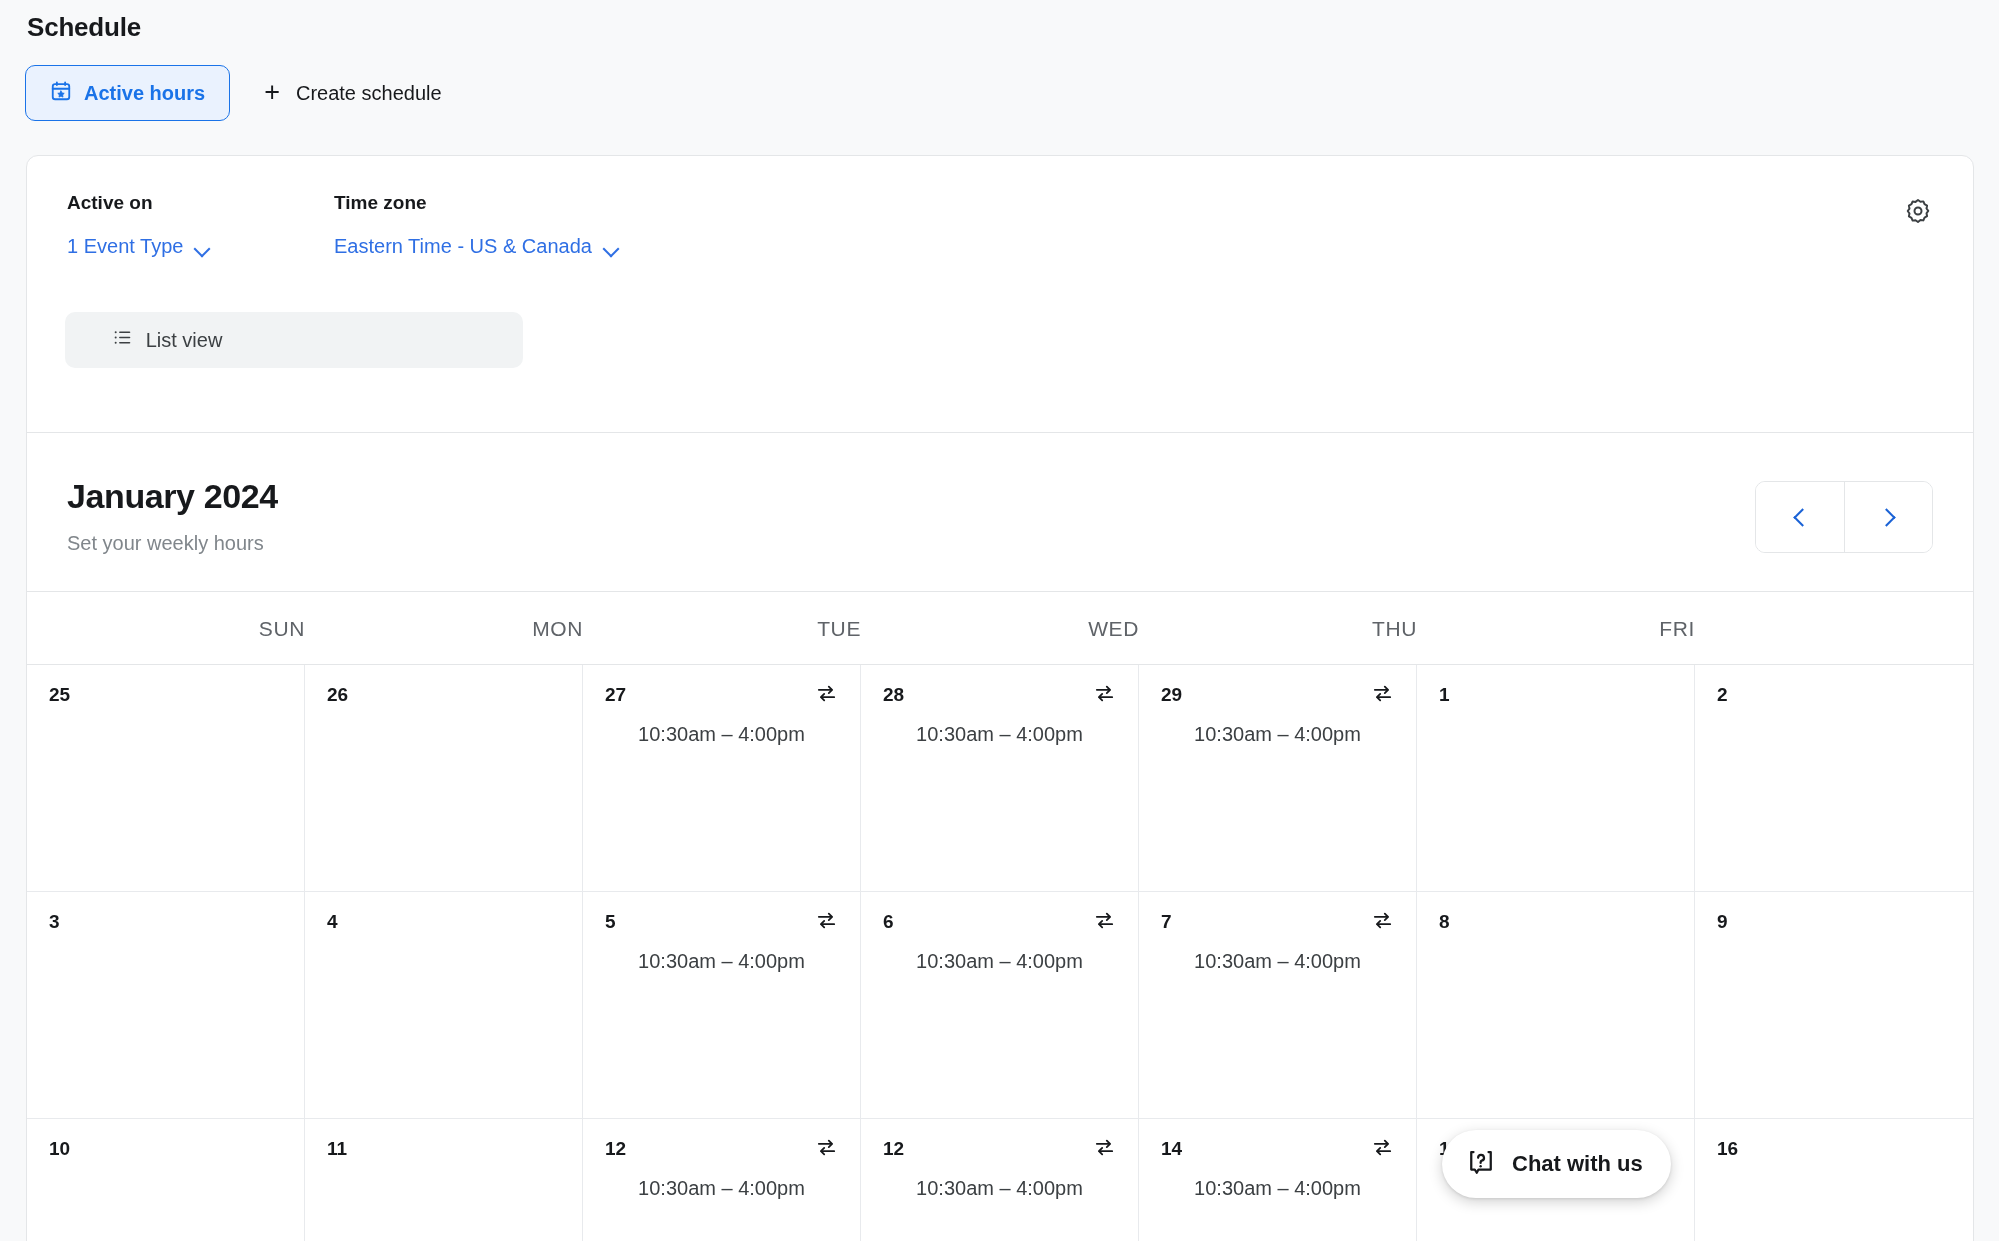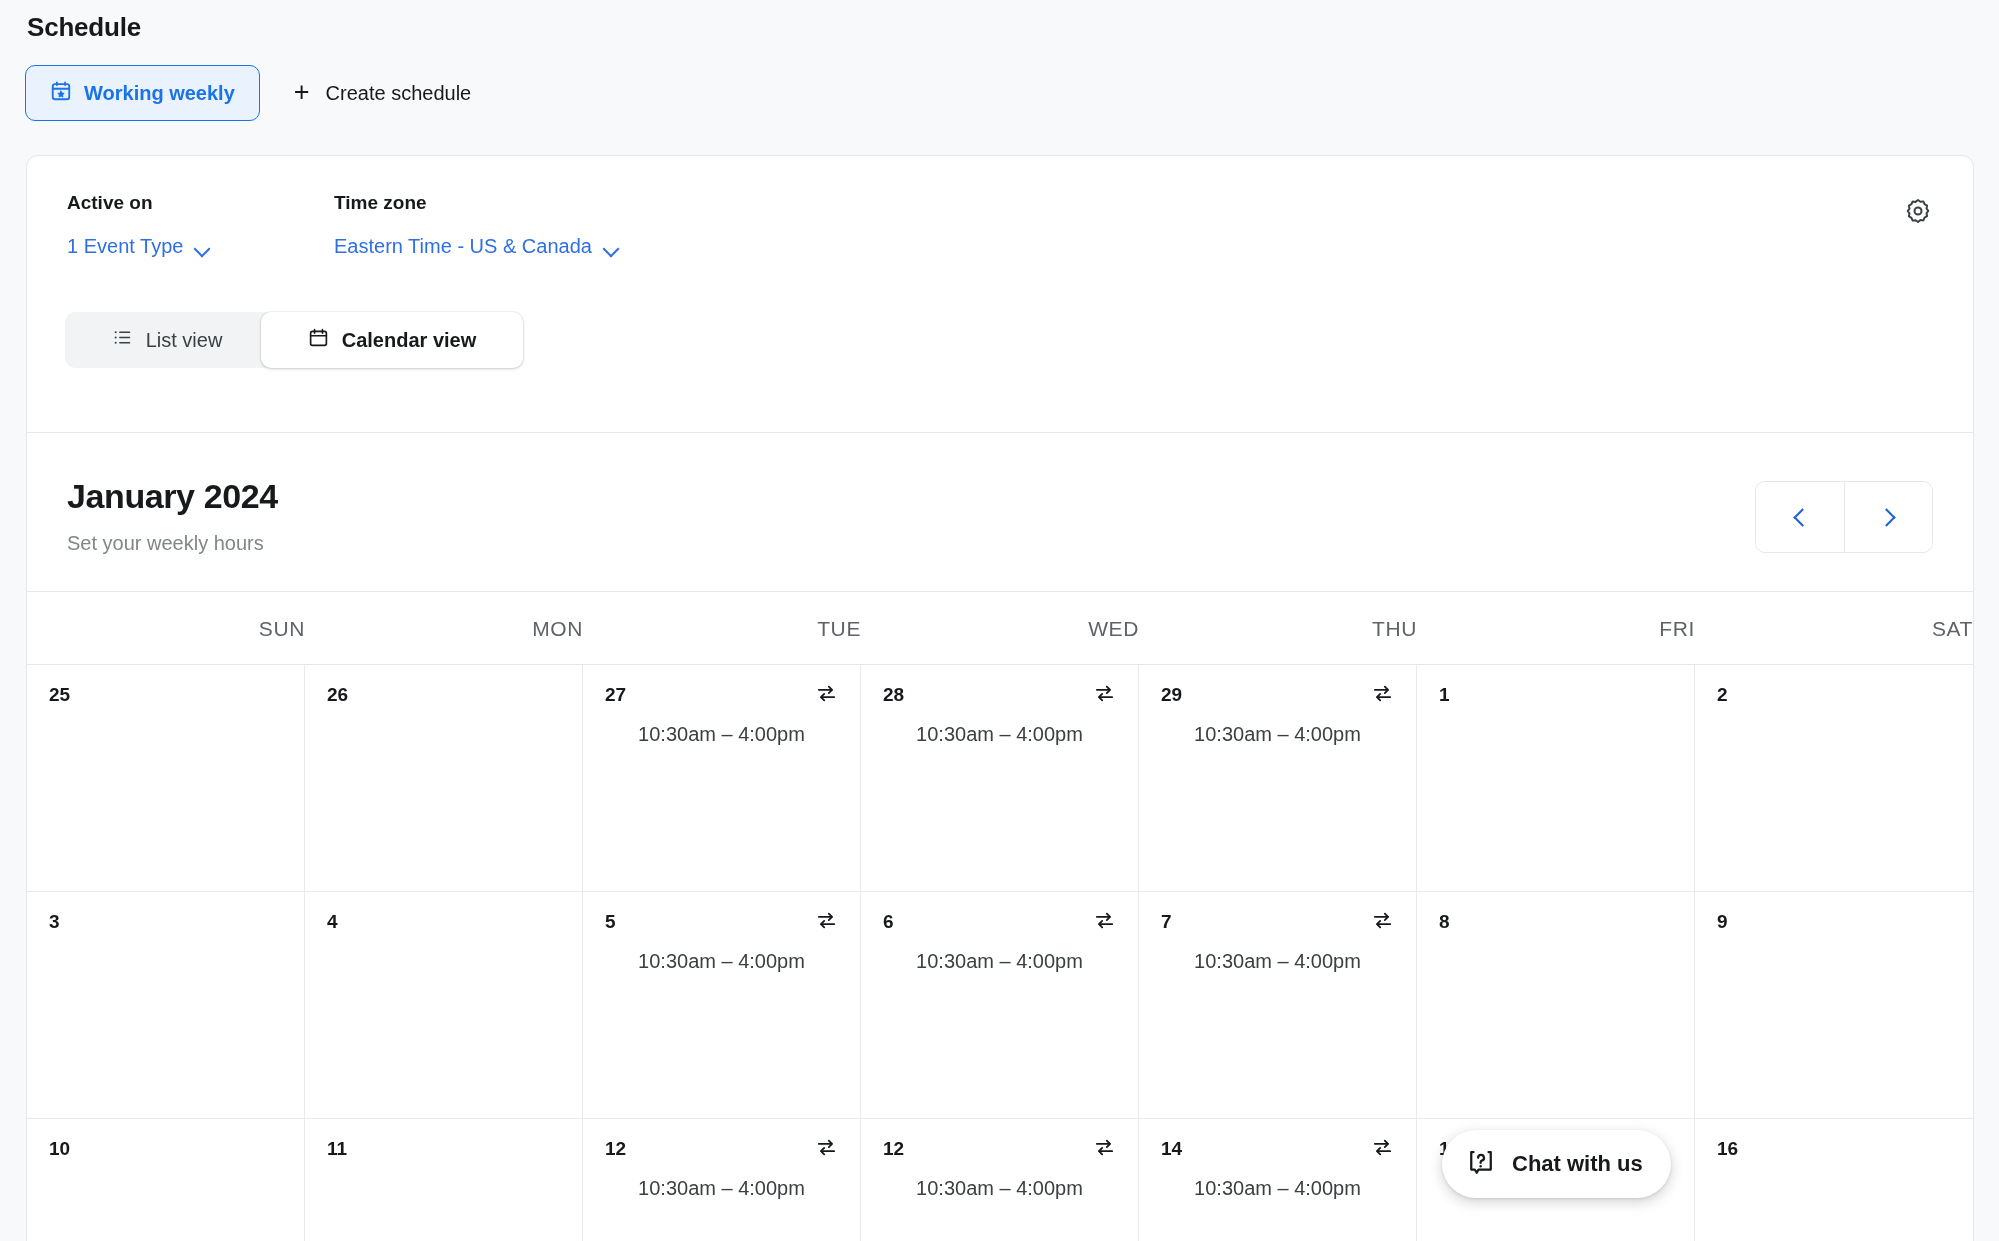--- a/index.html
+++ b/index.html
@@ -330,21 +330,21 @@
 
   <div class="tab-working">
     <span>
       <svg width="22" height="22" viewBox="0 0 24 24" fill="none" stroke="#1a73e8" stroke-width="2" stroke-linecap="round" stroke-linejoin="round">
         <rect x="3" y="4.5" width="18" height="16.5" rx="2.5"></rect>
         <path d="M3 9.5h18"></path>
         <path d="M7.5 2.5v3M16.5 2.5v3"></path>
         <path d="M12 12l1.1 2.2 2.4.35-1.75 1.7.4 2.4L12 17.5l-2.15 1.15.4-2.4-1.75-1.7 2.4-.35z" fill="#1a73e8" stroke-width="1"></path>
       </svg>
     </span>
-    <span>Working weekly</span>
+    <span>Active hours</span>
   </div>
 
   <div class="tab-create">
     <span class="plus-glyph">+</span>
     <span>Create schedule</span>
   </div>
 
 </div>
 
 <div class="card">
@@ -385,30 +385,20 @@
         <span>
           <svg width="21" height="21" viewBox="0 0 24 24" fill="none" stroke="#3c4043" stroke-width="1.9" stroke-linecap="round">
             <path d="M9 6h11M9 12h11M9 18h11"></path>
             <circle cx="4.2" cy="6" r="1.15" fill="#3c4043" stroke="none"></circle>
             <circle cx="4.2" cy="12" r="1.15" fill="#3c4043" stroke="none"></circle>
             <circle cx="4.2" cy="18" r="1.15" fill="#3c4043" stroke="none"></circle>
           </svg>
         </span>
         <span>List view</span>
       </div>
-      <div class="view-btn calendar">
-        <span>
-          <svg width="21" height="21" viewBox="0 0 24 24" fill="none" stroke="#17191c" stroke-width="1.9" stroke-linecap="round" stroke-linejoin="round">
-            <rect x="3" y="5" width="18" height="16" rx="2.2"></rect>
-            <path d="M3 10h18"></path>
-            <path d="M7.5 3v4M16.5 3v4"></path>
-          </svg>
-        </span>
-        <span>Calendar view</span>
-      </div>
     </div>
 
   </div>
 
   <div class="month-head">
     <div class="month-title">January 2024</div>
     <div class="month-sub">Set your weekly hours</div>
 
     <div class="month-nav">
       <div class="nav-btn">
@@ -420,21 +410,20 @@
     </div>
   </div>
 
   <div class="dow-row">
     <div class="dow">SUN</div>
     <div class="dow">MON</div>
     <div class="dow">TUE</div>
     <div class="dow">WED</div>
     <div class="dow">THU</div>
     <div class="dow">FRI</div>
-    <div class="dow">SAT</div>
   </div>
 
   <div class="weeks" id="weeks-grid">
       <div class="cell">
         <div class="cell-head">
           <div class="daynum">25</div>
         </div>
       </div>
       <div class="cell">
         <div class="cell-head">

